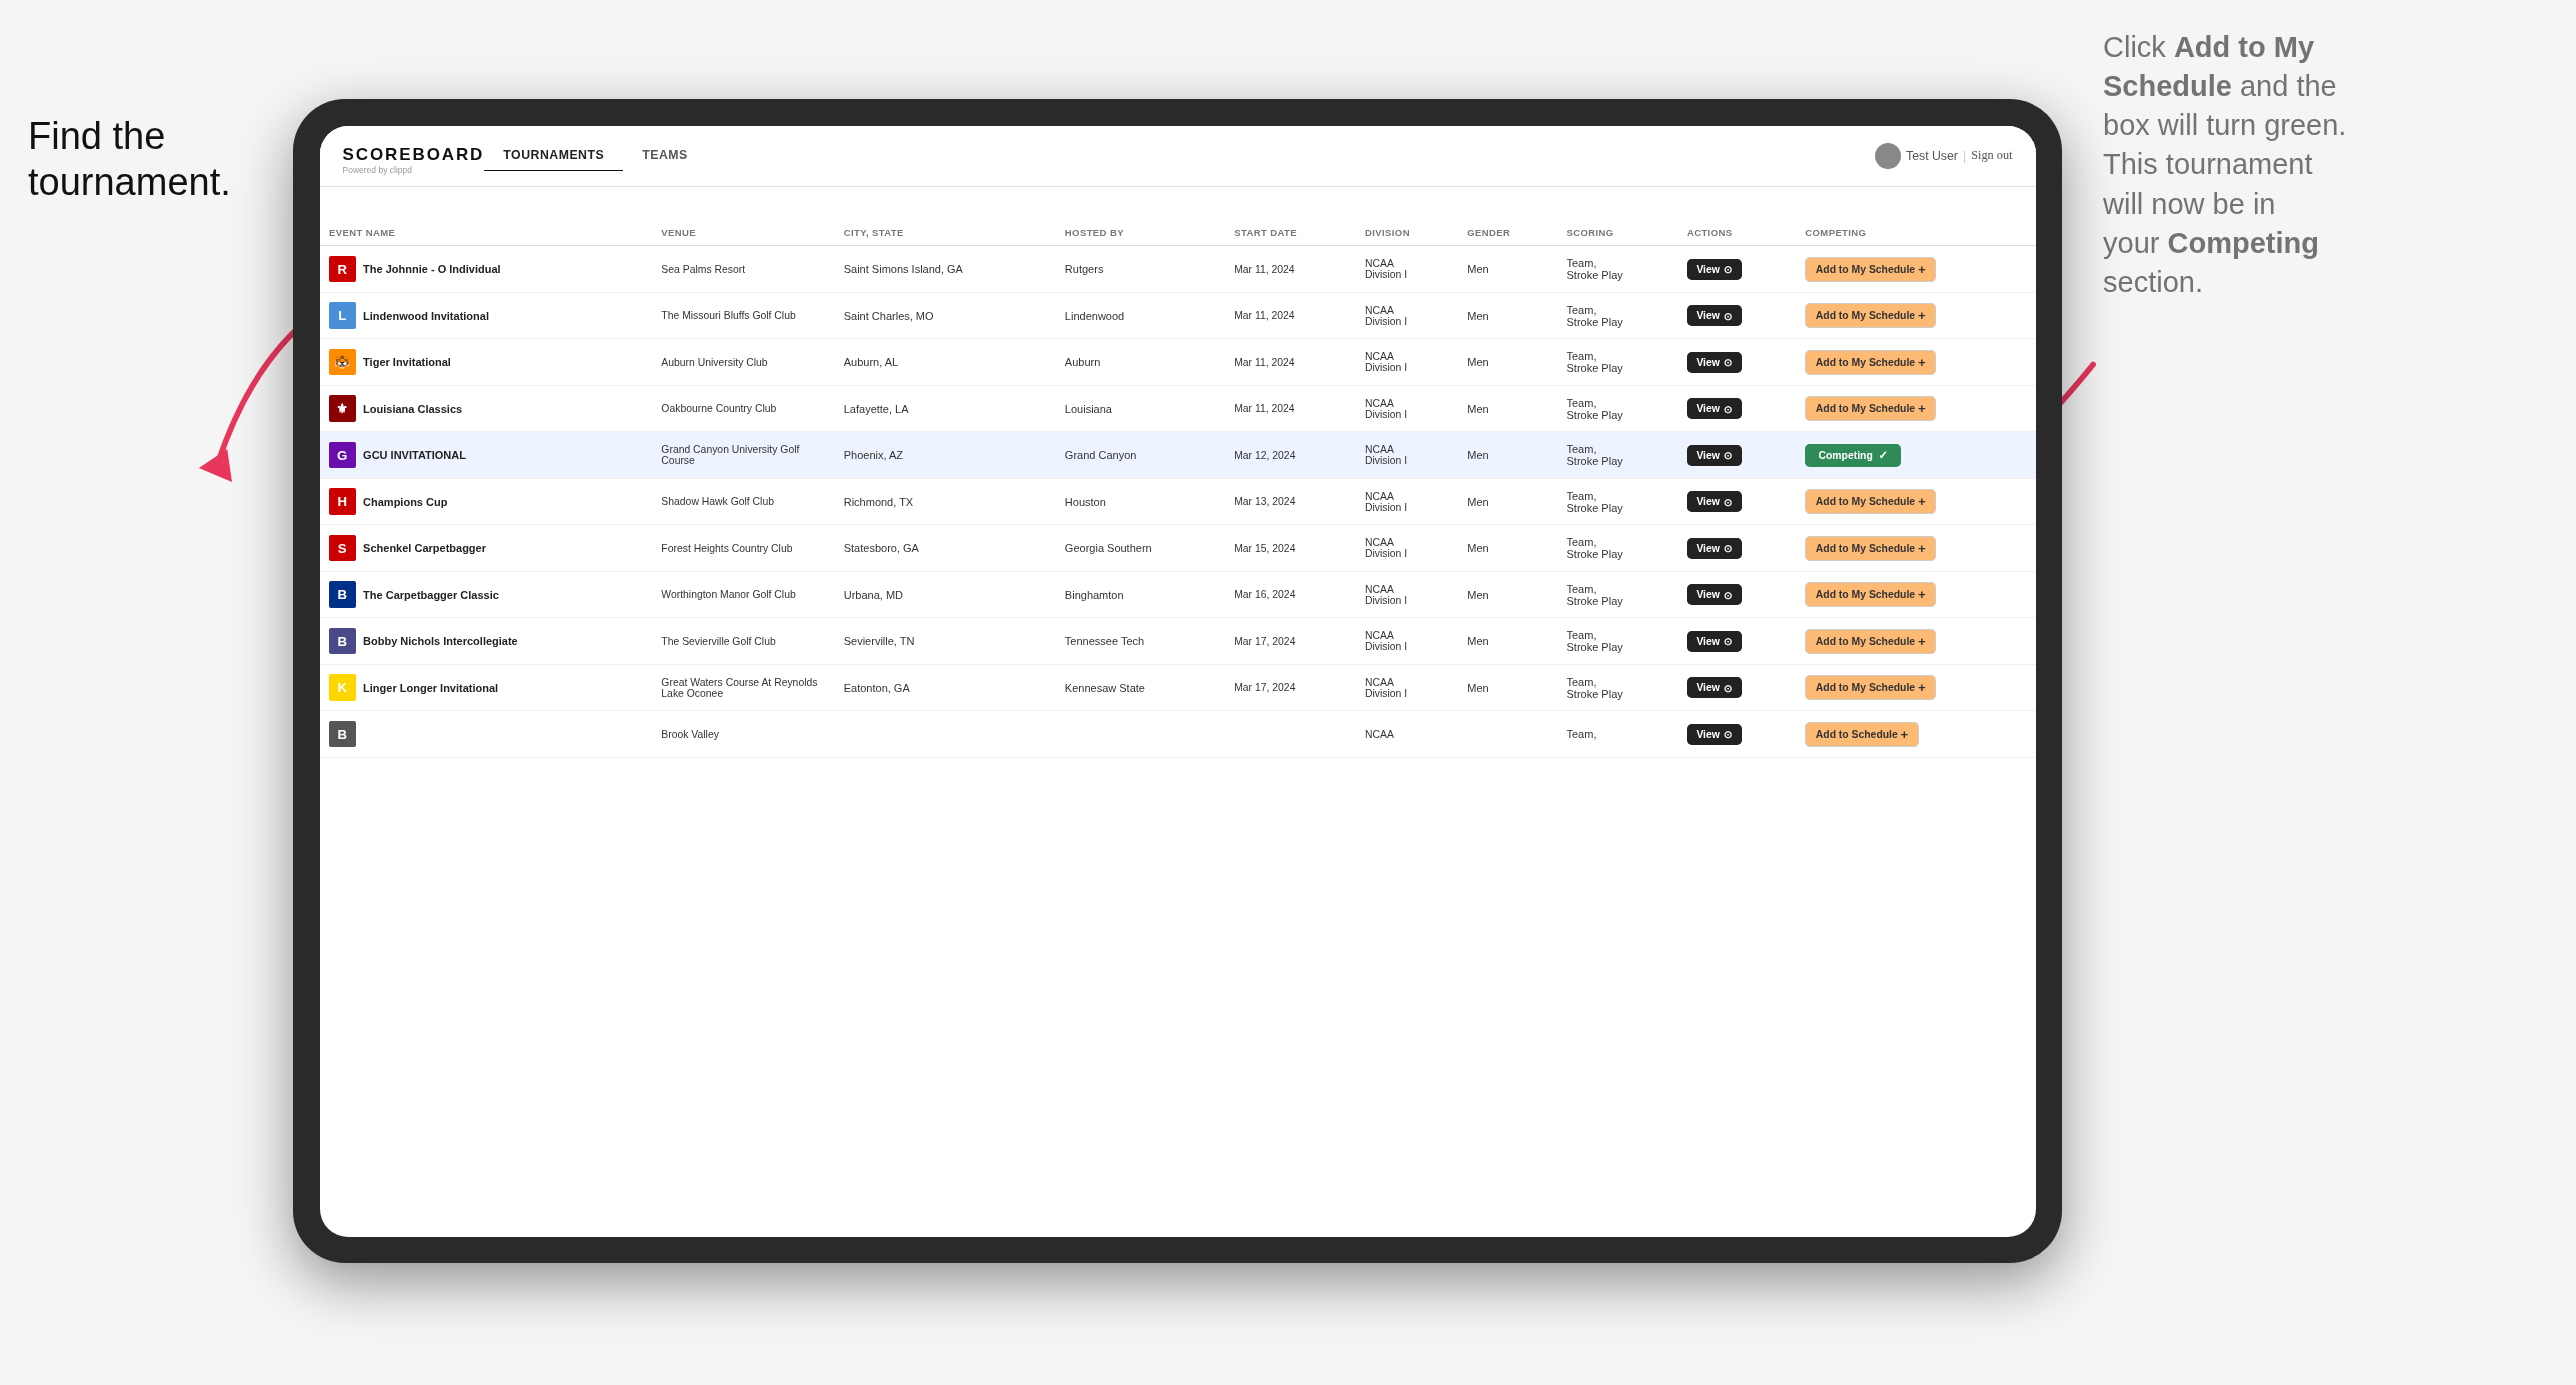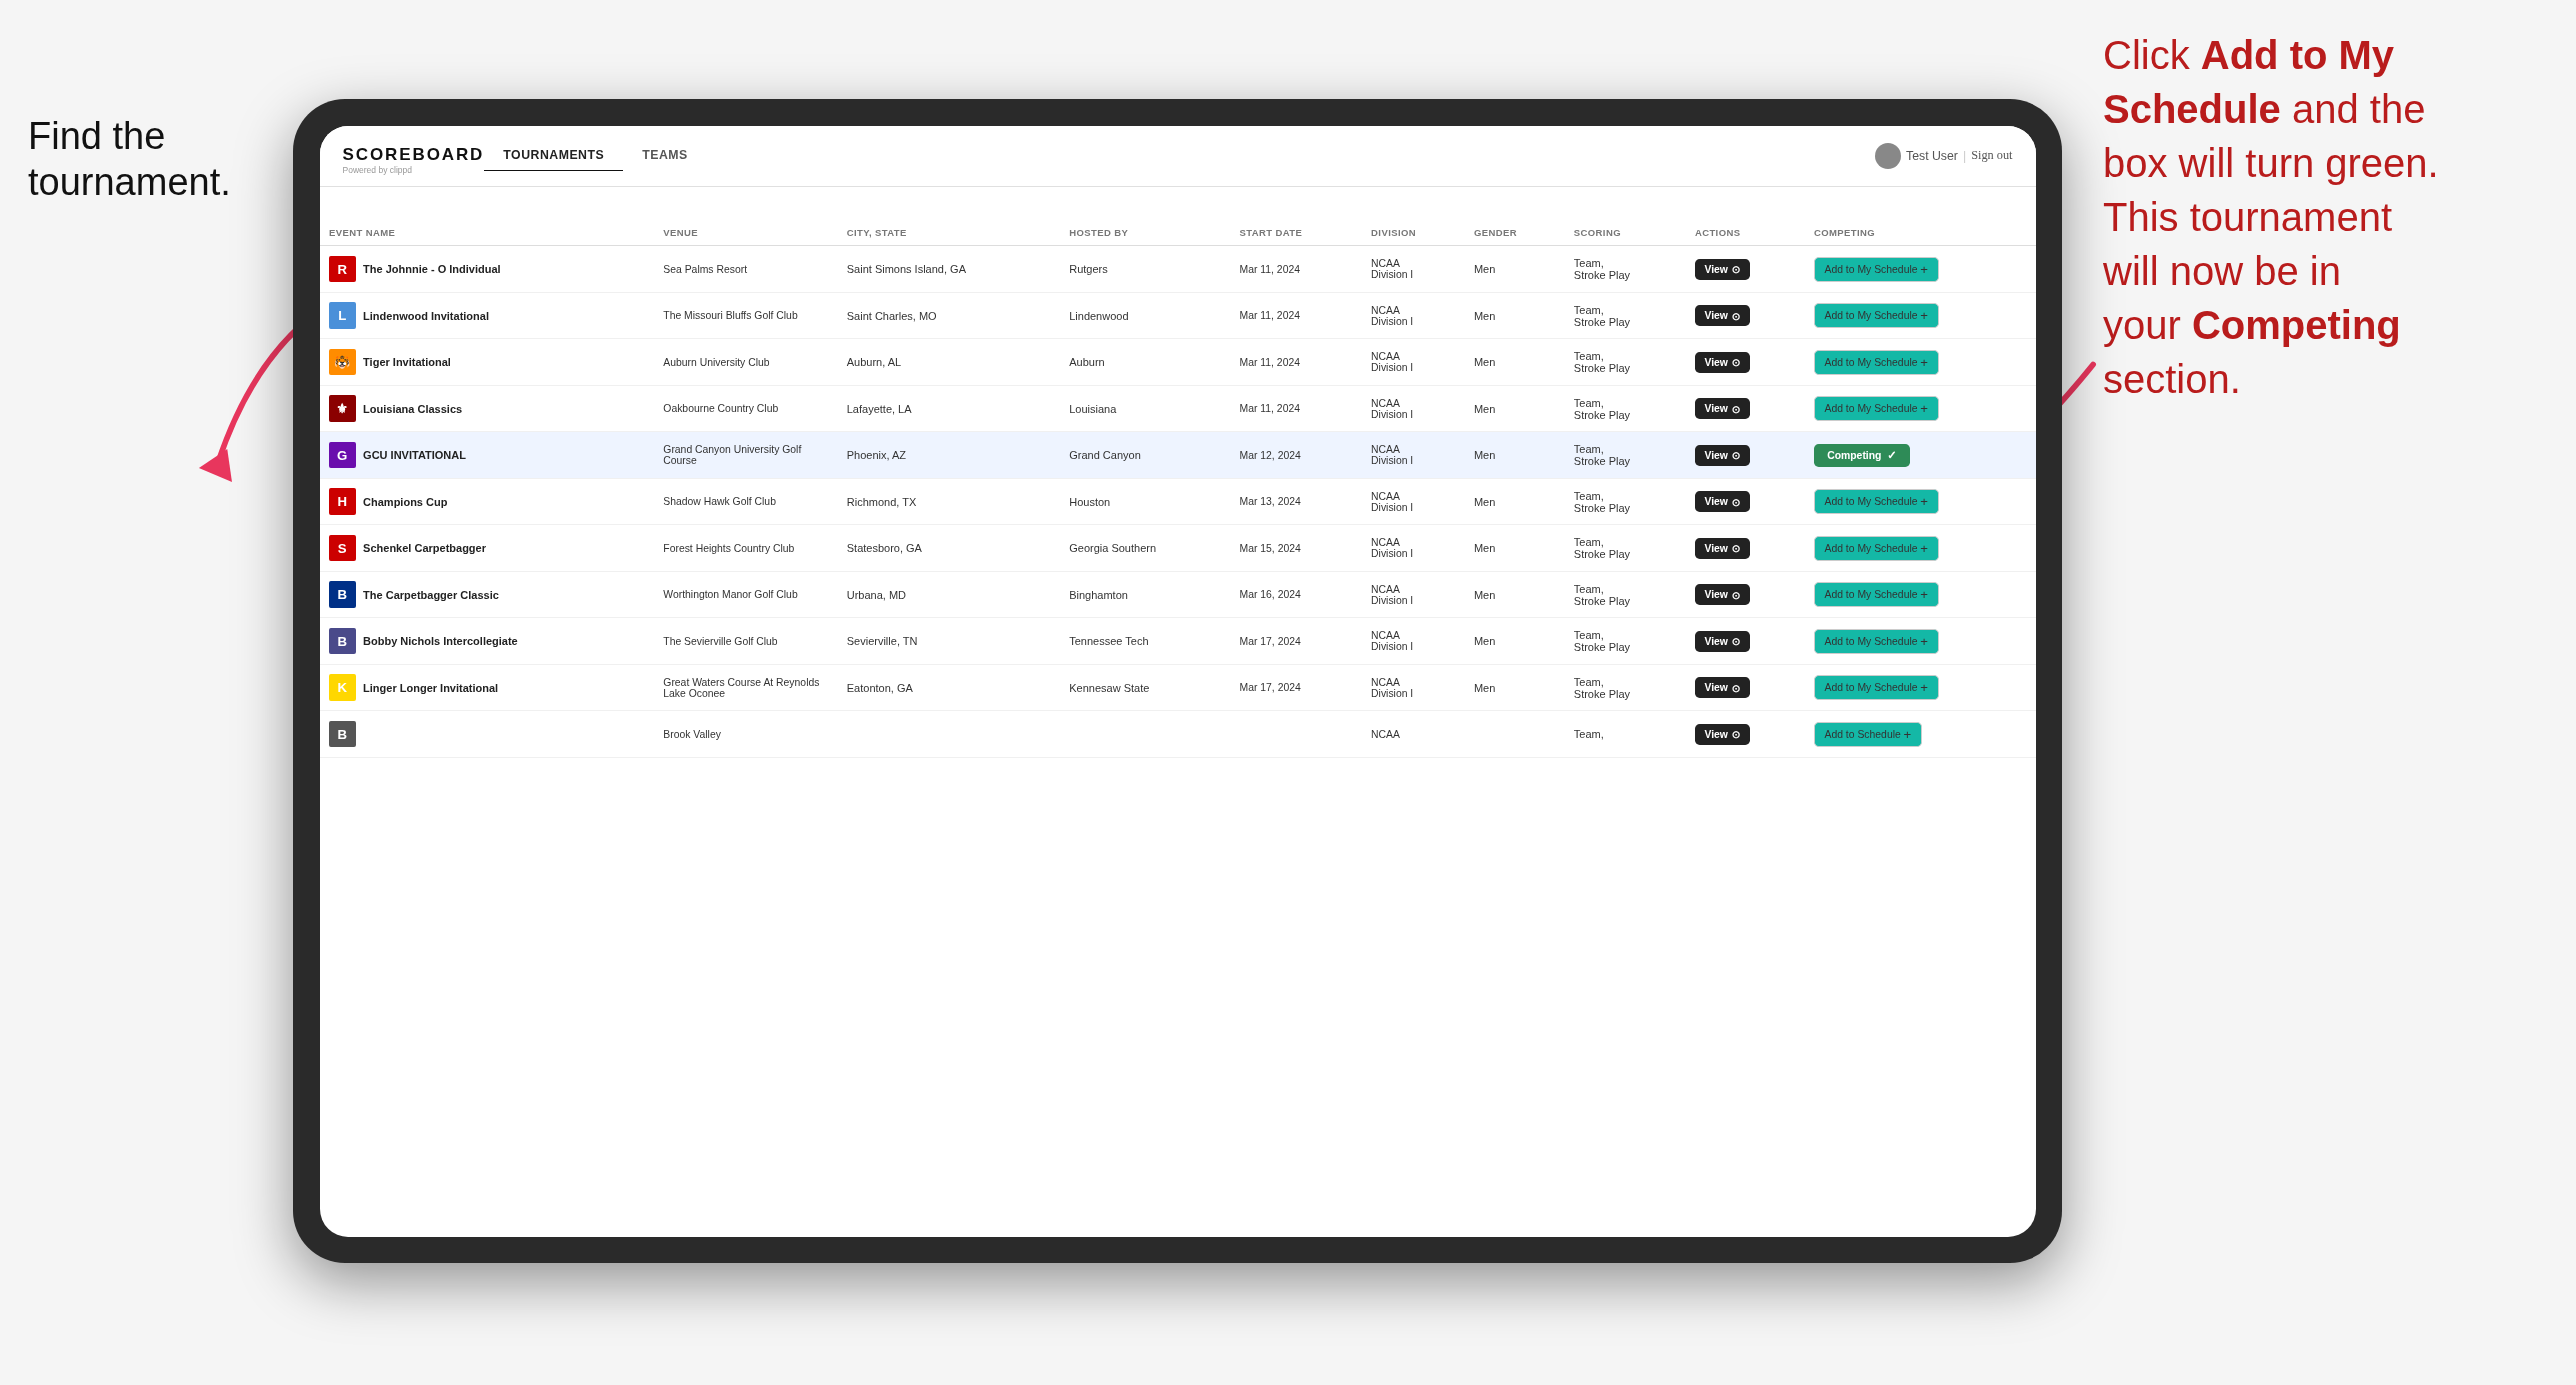--- a/index.html
+++ b/index.html
@@ -21,23 +21,23 @@
       font-weight: 400;
       color: #111;
       line-height: 1.2;
       width: 265px;
     }
 
     .annotation-right {
       position: absolute;
       right: 19px;
       top: 28px;
-      font-size: 40px;
+      font-size: 29px;
       font-weight: 400;
-      color: #b91c1c;
+      color: #737373;
       line-height: 1.35;
       width: 454px;
     }
     .annotation-right strong { font-weight: 800; }
 
     
     .arrow-left {
       position: absolute;
       left: 180px;
       top: 293px;
@@ -222,27 +222,27 @@
       align-items: center;
       gap: 3.8px;
       white-space: nowrap;
     }
 
     .view-btn .eye-icon {
       font-size: 10.4px;
     }
 
     .add-schedule-btn {
-      background: #14b8a6;
+      background: #fdba74;
       color: #333;
       border: 0.9px solid #ccc;
       border-radius: 4.7px;
       padding: 4.7px 9.5px;
       font-size: 10.4px;
-      font-weight: 400;
+      font-weight: 700;
       cursor: pointer;
       white-space: nowrap;
       display: flex;
       align-items: center;
       gap: 2.8px;
     }
 
     .add-schedule-btn .plus {
       font-size: 13.2px;
       line-height: 1;

